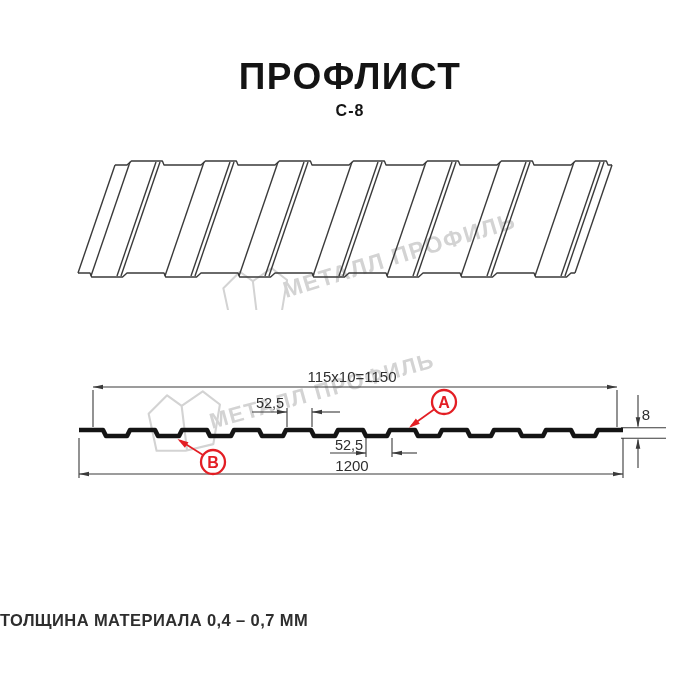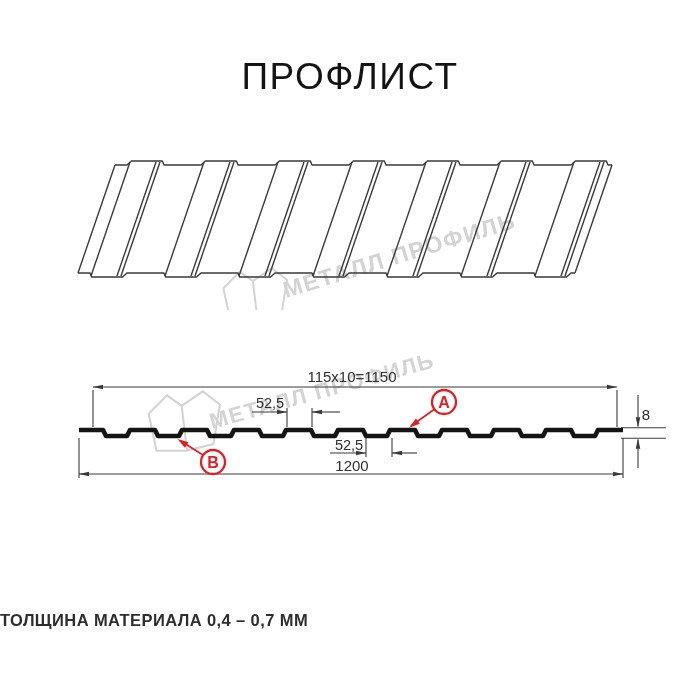--- a/index.html
+++ b/index.html
@@ -1,32 +1,33 @@
 <!DOCTYPE html>
 <html><head>
 <meta charset="utf-8">
 <style>
   html,body{margin:0;padding:0;background:#fff;}
   .page{position:relative;width:700px;height:700px;background:#fff;overflow:hidden;
         font-family:"Liberation Sans",sans-serif;}
   .title{position:absolute;top:56px;left:0;right:0;text-align:center;
-         font-size:37px;font-weight:normal;letter-spacing:1.5px;color:#141414;}
+         font-size:37px;font-weight:bold;letter-spacing:1.5px;color:#141414;}
   .subtitle{position:absolute;top:102px;left:0;right:0;text-align:center;
          font-size:16px;font-weight:bold;letter-spacing:1px;color:#141414;}
   .footer{position:absolute;top:611px;left:0;right:0;text-align:left;
          font-size:16.5px;font-weight:bold;letter-spacing:0.4px;color:#2e2e2e;}
   svg{position:absolute;left:0;display:block;}
   #sheet3d{top:140px;}
   #cross{top:350px;}
 </style>
 </head>
 <body>
 
 <div class="page">
   <div class="title">ПРОФЛИСТ</div>
+  <div class="subtitle">С-8</div>
   <svg id="sheet3d" width="700" height="170" viewBox="0 0 700 170">
       <path d="M 78.0,133.0 L 90.0,133.0 L 91.6,137.0 L 122.6,137.0 L 127.0,133.0 L 164.0,133.0 L 165.6,137.0 L 196.6,137.0 L 201.0,133.0 L 238.0,133.0 L 239.6,137.0 L 270.6,137.0 L 275.0,133.0 L 312.0,133.0 L 313.6,137.0 L 344.6,137.0 L 349.0,133.0 L 386.0,133.0 L 387.6,137.0 L 418.6,137.0 L 423.0,133.0 L 460.0,133.0 L 461.6,137.0 L 492.6,137.0 L 497.0,133.0 L 534.0,133.0 L 535.6,137.0 L 566.6,137.0 L 571.0,133.0 L 575.0,133.0 L 612.0,25.0 L 608.0,25.0 L 606.4,21.0 L 575.4,21.0 L 571.0,25.0 L 534.0,25.0 L 532.4,21.0 L 501.4,21.0 L 497.0,25.0 L 460.0,25.0 L 458.4,21.0 L 427.4,21.0 L 423.0,25.0 L 386.0,25.0 L 384.4,21.0 L 353.4,21.0 L 349.0,25.0 L 312.0,25.0 L 310.4,21.0 L 279.4,21.0 L 275.0,25.0 L 238.0,25.0 L 236.4,21.0 L 205.4,21.0 L 201.0,25.0 L 164.0,25.0 L 162.4,21.0 L 131.4,21.0 L 127.0,25.0 L 115.0,25.0 Z" fill="#ffffff" stroke="none"></path>
       <g>
         <g transform="translate(221,127) scale(1.18)">
           <path d="M8,46 L2,18 L16,4 L27,12 L43,1 L56,11 L51,41 L30,46 Z M27,12 L31,45" fill="none" stroke="#d3d3d3" stroke-width="1.7" stroke-linejoin="round"></path>
         </g>
         <text transform="translate(286,158) rotate(-17)" font-size="23" font-weight="bold" letter-spacing="1.5" fill="#d3d3d3">МЕТАЛЛ ПРОФИЛЬ</text>
       </g>
       <g fill="none" stroke="#3a3a3a" stroke-width="1.4" stroke-linejoin="round">
         <path d="M 78.0,133.0 L 90.0,133.0 L 91.6,137.0 L 122.6,137.0 L 127.0,133.0 L 164.0,133.0 L 165.6,137.0 L 196.6,137.0 L 201.0,133.0 L 238.0,133.0 L 239.6,137.0 L 270.6,137.0 L 275.0,133.0 L 312.0,133.0 L 313.6,137.0 L 344.6,137.0 L 349.0,133.0 L 386.0,133.0 L 387.6,137.0 L 418.6,137.0 L 423.0,133.0 L 460.0,133.0 L 461.6,137.0 L 492.6,137.0 L 497.0,133.0 L 534.0,133.0 L 535.6,137.0 L 566.6,137.0 L 571.0,133.0 L 575.0,133.0"></path>

